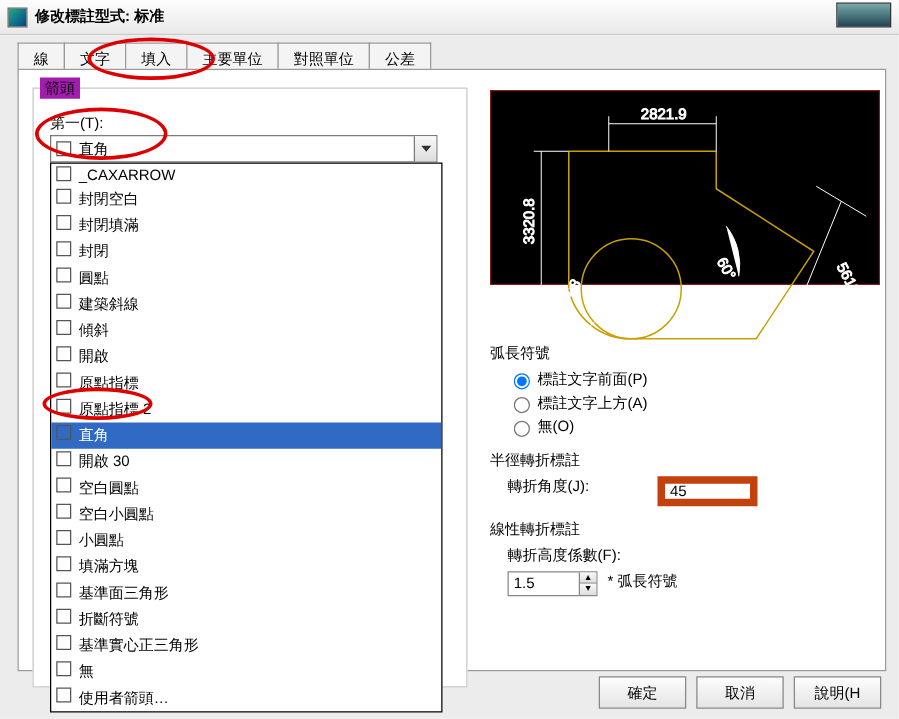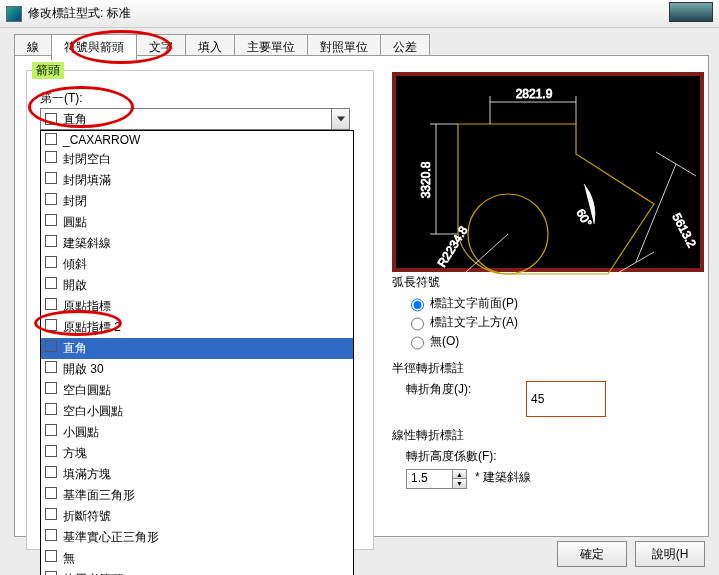--- a/index.html
+++ b/index.html
@@ -1,63 +1,62 @@
 <!DOCTYPE html>
 <html><head>
 <meta charset="utf-8">
 <style>
   * { box-sizing: border-box; font-family: "Microsoft JhengHei", "PMingLiU", sans-serif; font-size: 12px; }
   body { margin: 0; background: #ececec; width: 719px; height: 575px; overflow: hidden; position: relative; }
-  .titlebar { height: 28px; background: linear-gradient(#fdfdfd,#e9e9e9); border-bottom: 1px solid #ccc; display: flex; align-items: center; padding: 0 6px; }
+  .titlebar { height: 28px; background: linear-gradient(#fdfdfd,#e9e9e9); border-bottom: 1px solid #ccc; display: flex; align-items: center; padding: 0 6px; font-weight: bold; }
   .titlebar .icon { width: 16px; height: 16px; background: linear-gradient(135deg,#2a8,#048); margin-right: 6px; border:1px solid #666; }
   .tabs { display: flex; margin: 6px 0 0 14px; position: relative; }
   .tab { padding: 4px 12px; background: #f4f4f4; border: 1px solid #9a9a9a; border-bottom: none; margin-right: -1px; position: relative; cursor: pointer; }
   .tab.active { background: #fff; z-index: 2; }
   .workarea { position: absolute; left: 14px; top: 55px; right: 10px; bottom: 38px; background: #fff; border:1px solid #9a9a9a; }
-  .fieldset-label { position:absolute; left: 32px; top: 62px; background: #bef264; padding: 0 4px; z-index: 4; }
+  .fieldset-label { position:absolute; left: 32px; top: 62px; background: #a21caf; padding: 0 4px; z-index: 4; }
   .fieldset-box { position:absolute; left: 26px; top: 70px; width: 348px; height: 480px; border:1px solid #c8c8c8; z-index:3; background:#fff;}
   .first-label { position:absolute; left: 40px; top: 90px; z-index:5;}
   .combo { position:absolute; left: 40px; top: 108px; width: 310px; height: 22px; border:1px solid #7a7a7a; background:#fff; display:flex; align-items:center; padding-left:4px; z-index:6;}
   .combo .arrow { position:absolute; right:0; top:0; width:18px; height:20px; background:linear-gradient(#f8f8f8,#ddd); border-left:1px solid #7a7a7a; display:flex;align-items:center;justify-content:center;}
   .combo .arrow svg { width:8px; height:6px;}
   .combo .swatch { width:12px;height:12px;border:1px solid #555;margin-right:6px;display:inline-block;position:relative;}
   .dropdown { position:absolute; left: 40px; top: 130px; width: 314px; border:1px solid #000; background:#fff; z-index:8; }
   .dropdown .item { padding: 2px 4px; display:flex; align-items:flex-start; white-space:nowrap;}
   .dropdown .item.sel { background:#316ac5; color:#fff;}
   .dropdown .item .swatch { width:12px;height:12px;border:1px solid #555;margin-right:6px;flex:0 0 auto;}
-  .preview { position:absolute; left: 392px; top: 72px; width: 312px; height: 200px; background:#000; border:4px solid #7f1d1d;}
+  .preview { position:absolute; left: 392px; top: 72px; width: 312px; height: 156px; background:#000; border:1px solid #7f1d1d;}
   .rightpane { position:absolute; left: 392px; top: 268px; width: 320px;}
   .group-title { margin: 6px 0 4px 0;}
   .radio-row { margin: 2px 0 2px 14px; display:flex; }
   .radio-row input { margin-right:6px;}
   .field-row { margin: 4px 0 4px 14px; display:flex; align-items:flex-start;}
   .field-row .lab { width: 120px;}
-  .numbox { width: 80px; height: 36px; border:1px solid #c2410c; padding:1px 4px; background:#fff;}
-  .spinbox { width: 61px; height: 20px; border:1px solid #888; padding:1px 16px 1px 4px; background:#fff; position:relative;}
+  .numbox { width: 80px; height: 24px; border:6px solid #c2410c; padding:1px 4px; background:#fff;}
+  .spinbox { width: 72px; height: 20px; border:1px solid #888; padding:1px 16px 1px 4px; background:#fff; position:relative;}
   .spinbox .spin { position:absolute; right:0; top:0; width:14px; height:100%; border-left:1px solid #888;}
   .spinbox .spin div{height:50%;display:flex;align-items:center;justify-content:center;font-size:7px;background:linear-gradient(#f8f8f8,#ddd);}
   .spinbox .spin div:first-child{border-bottom:1px solid #888;}
   .buttons { position:absolute; right: 14px; bottom: 8px; display:flex;}
   .btn { min-width: 70px; height: 24px; margin-left: 8px; border:1px solid #888; background:linear-gradient(#fdfdfd,#e4e4e4); display:flex; align-items:center; justify-content:center; cursor:pointer; padding: 12px 8px;}
   .winbtn { position:absolute; right:6px; top:2px; width:44px;height:20px;background:linear-gradient(#7aa,#245);border:1px solid #333;}
   .circle-mark { position:absolute; border:3px solid #d00; border-radius:50%; z-index:20; pointer-events:none;}
   .preview svg text { font-family: Arial, sans-serif; }
 </style>
 </head>
 <body>
 
 <div class="titlebar">
   <span class="icon"></span>
   <span>修改標註型式: 标准</span>
   <div class="winbtn"></div>
 </div>
 
 <div class="tabs">
   <div class="tab"><span>線</span></div>
-  <div class="tab active"><span>符號與箭頭</span></div>
   <div class="tab"><span>文字</span></div>
   <div class="tab"><span>填入</span></div>
   <div class="tab"><span>主要單位</span></div>
   <div class="tab"><span>對照單位</span></div>
   <div class="tab"><span>公差</span></div>
 </div>
 
 <div class="workarea"></div>
 
 <div class="fieldset-label">箭頭</div>
@@ -128,24 +127,20 @@
       <span class="swatch"></span>
       <span>空白圓點</span>
     </div>
     <div class="item">
       <span class="swatch"></span>
       <span>空白小圓點</span>
     </div>
     <div class="item">
       <span class="swatch"></span>
       <span>小圓點</span>
-    </div>
-    <div class="item">
-      <span class="swatch"></span>
-      <span>方塊</span>
     </div>
     <div class="item">
       <span class="swatch"></span>
       <span>填滿方塊</span>
     </div>
     <div class="item">
       <span class="swatch"></span>
       <span>基準面三角形</span>
     </div>
     <div class="item">
@@ -221,28 +216,31 @@
     <span class="lab" style="width:130px">轉折高度係數(F):</span>
   </div>
   <div class="field-row">
     <div class="spinbox">
       <span>1.5</span>
       <div class="spin">
           <div>▲</div>
           <div>▼</div>
         </div>
     </div>
-    <span style="margin-left:8px">* 建築斜線</span>
+    <span style="margin-left:8px">* 弧長符號</span>
   </div>
 </div>
 
 <div class="buttons">
   <div class="btn">
       <span>確定</span>
     </div>
   <div class="btn">
+      <span>取消</span>
+    </div>
+  <div class="btn">
       <span>說明(H</span>
     </div>
 </div>
 
 <div class="circle-mark" style="left:70px; top:30px; width:102px; height:34px;"></div>
 <div class="circle-mark" style="left:28px; top:86px; width:106px; height:42px;"></div>
 <div class="circle-mark" style="left:34px; top:310px; width:88px; height:26px;"></div>
 
 </body></html>

